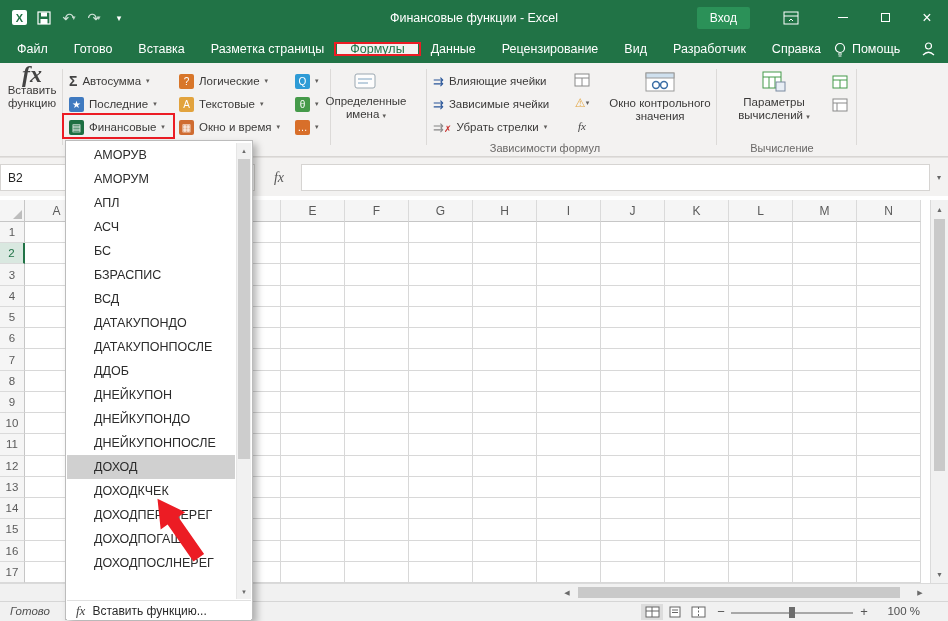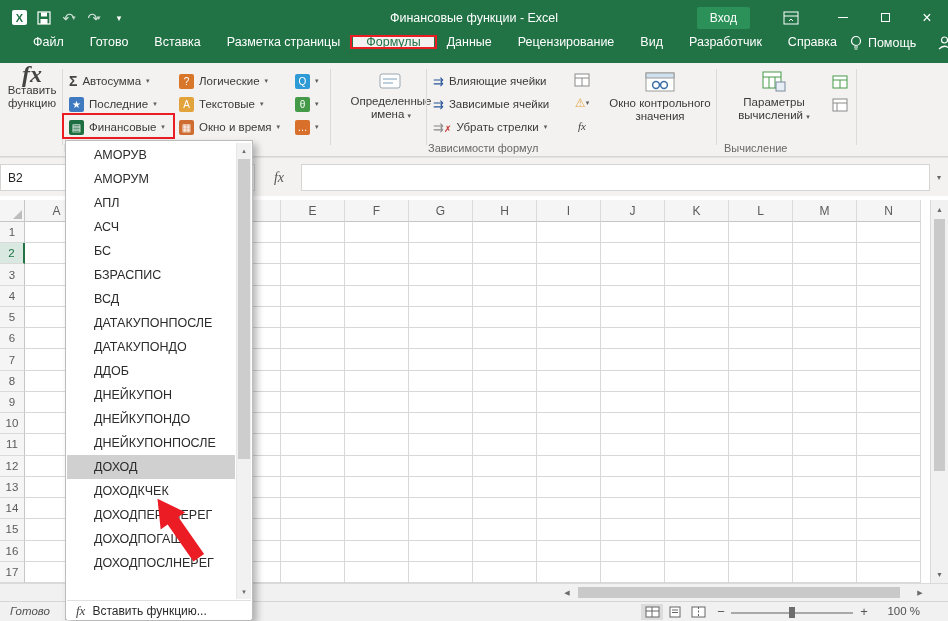--- a/index.html
+++ b/index.html
@@ -15,40 +15,40 @@
   #title-text { position:absolute; left:0; right:0; top:0; height:35px; display:flex; align-items:center; justify-content:center; font-size:12.5px; pointer-events:none; }
   .tb-right { margin-left:auto; display:flex; align-items:center; height:35px; z-index:2; }
   #signin-btn { background:#2b9158; border-radius:2px; padding:4px 13px; font-size:12px; margin-right:30px; }
   .winbtn { width:42px; height:35px; display:flex; align-items:center; justify-content:center; }
   #min-bar { width:10px; height:1px; background:#fff; }
   #max-box { width:9px; height:9px; border:1px solid #fff; }
   #close-x { font-size:16px; line-height:1; }
   #rdo-btn { margin-right:20px; }
 
   
-  #tabbar { position:absolute; left:0; top:35px; width:948px; height:28px; background:#217346; display:flex; align-items:flex-start; color:#fff;padding-left:16px; }
+  #tabbar { position:absolute; left:0; top:35px; width:948px; height:28px; background:#217346; display:flex; align-items:center; color:#fff; }
   #tabs { display:flex; padding-left:4px; }
   .tab { padding:0 13px; display:flex; align-items:center; font-size:12.5px; white-space:nowrap; position:relative; }
   .tab.selected { background:#f3f2f1; color:#217346; }
   .tab-red-box { position:absolute; inset:0px -3px 0px -3px; border:2px solid #ec1c24; pointer-events:none; }
   .tabbar-right { margin-left:auto; display:flex; align-items:center; gap:22px; padding-right:16px; font-size:12.5px; }
   .tr-item { display:flex; align-items:center; gap:6px; }
 
   
   #ribbon { position:absolute; left:0; top:63px; width:948px; height:94px; background:#f3f2f1; border-bottom:1px solid #d8d6d4; }
   .vsep { position:absolute; top:6px; height:76px; width:1px; background:#dcdad8; }
   .big-btn { position:absolute; display:flex; flex-direction:column; align-items:center; font-size:11.5px; color:#3b3a39; text-align:center; line-height:13px; }
   .bb-fx { font-family:"Liberation Serif",serif; font-style:italic; font-weight:bold; font-size:24px; color:#444; margin:2px 0 3px 0; }
   .bb-icon { margin:3px 0 4px 0; }
   .sm-btn { position:absolute; height:22px; display:flex; align-items:center; gap:5px; font-size:11.5px; color:#3b3a39; padding:0 3px; white-space:nowrap; }
   .caret { font-size:7px; color:#5f5d5b; }
   .tile { width:15px; height:15px; border-radius:2px; color:#fff; font-size:10px; display:flex; align-items:center; justify-content:center; flex:none; }
   .glyph-sigma { font-size:14px; font-weight:bold; color:#444; }
   .glyph-arrows { color:#2b579a; font-size:13px; }
-  .grp-label { position:absolute; top:79px; font-size:11px; color:#6a6867; }
+  .grp-label { position:absolute; top:79px; font-size:11px; color:#6a6867; text-align:center; }
   .mini-btn { position:absolute; width:20px; height:20px; display:flex; align-items:center; justify-content:center; }
   .mini-fx { font-family:"Liberation Serif",serif; font-style:italic; font-size:11px; color:#444; }
   #btn-financial { }
   .red-box-fin { position:absolute; inset:-3px -3px -1px -4px; border:2px solid #ec1c24; pointer-events:none; }
 
   
   #formula-bar { position:absolute; left:0; top:157px; width:948px; height:39px; background:#f3f2f1; border-top:1px solid #e3e1df; }
   #name-box { position:absolute; left:0; top:6px; width:255px; height:27px; background:#fff; border:1px solid #d6d4d2; display:flex; align-items:center; padding-left:7px; font-size:12px; color:#222; }
   #name-box .nb-caret { margin-left:auto; margin-right:6px; }
   #fx-btn { position:absolute; left:258px; top:6px; width:42px; height:27px; display:flex; align-items:center; justify-content:center; font-family:"Liberation Serif",serif; font-style:italic; font-size:14px; color:#555; }
@@ -251,21 +251,21 @@
     <span class="tile" style="background:#459a4a;">θ</span>
     <span class="caret">▾</span>
   </div>
   <div class="sm-btn" style="left:292px; top:53px; width:34px;">
     <span class="tile" style="background:#d86f2a;">…</span>
     <span class="caret">▾</span>
   </div>
   <div class="grp-label" style="left:64px; width:264px;">Библиотека функций</div>
   <div class="vsep" style="left:330px;"></div>
 
-  <div class="big-btn" style="left:346px; top:5px; width:90px; height:80px;">
+  <div class="big-btn" style="left:321px; top:5px; width:90px; height:80px;">
     <svg class="bb-icon" width="26" height="20">
         <rect x="2" y="3" width="20" height="14" rx="2" fill="#fdfdfd" stroke="#9aa7b0"></rect>
         <line x1="5" y1="8" x2="19" y2="8" stroke="#7fa3c0"></line>
         <line x1="5" y1="12" x2="15" y2="12" stroke="#7fa3c0"></line>
       </svg>
     <span>Определенные</span>
     <span><span>имена</span> <span class="caret">▾</span></span>
   </div>
   <div class="vsep" style="left:426px;"></div>
 
@@ -431,22 +431,22 @@
 
 <div id="function-menu">
   <div id="fn-list">
       <div class="menu-item">АМОРУВ</div>
       <div class="menu-item">АМОРУМ</div>
       <div class="menu-item">АПЛ</div>
       <div class="menu-item">АСЧ</div>
       <div class="menu-item">БС</div>
       <div class="menu-item">БЗРАСПИС</div>
       <div class="menu-item">ВСД</div>
+      <div class="menu-item">ДАТАКУПОНДО</div>
       <div class="menu-item">ДАТАКУПОНПОСЛЕ</div>
-      <div class="menu-item">ДАТАКУПОНДО</div>
       <div class="menu-item">ДДОБ</div>
       <div class="menu-item">ДНЕЙКУПОН</div>
       <div class="menu-item">ДНЕЙКУПОНДО</div>
       <div class="menu-item">ДНЕЙКУПОНПОСЛЕ</div>
       <div class="menu-item highlighted">ДОХОД</div>
       <div class="menu-item">ДОХОДКЧЕК</div>
       <div class="menu-item">ДОХОДПЕРВНЕРЕГ</div>
       <div class="menu-item">ДОХОДПОГАШ</div>
       <div class="menu-item">ДОХОДПОСЛНЕРЕГ</div>
     </div>

